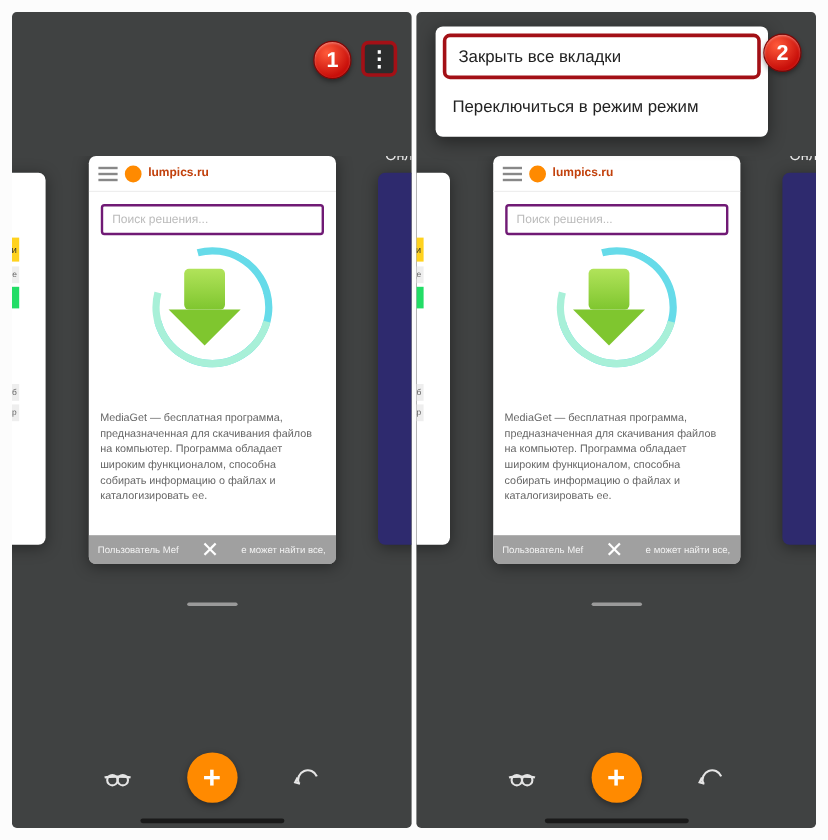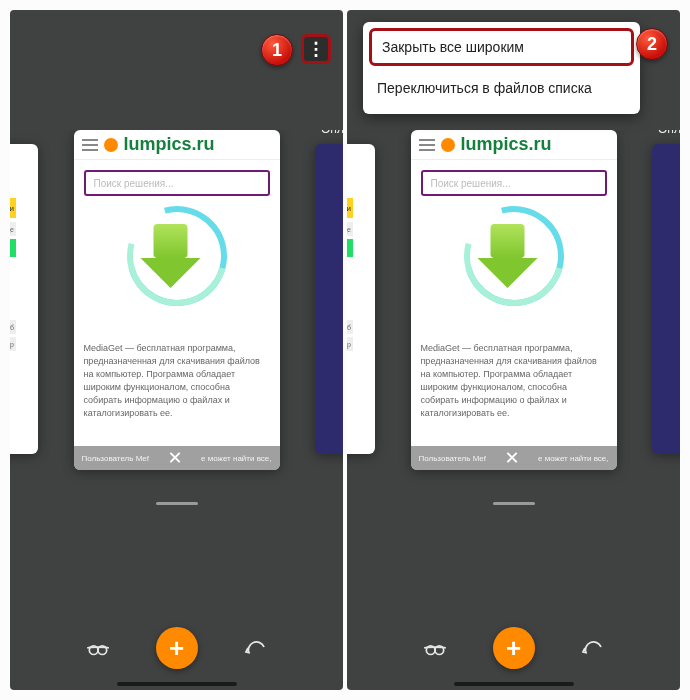--- a/index.html
+++ b/index.html
@@ -141,21 +141,21 @@
     width: 16px;
     height: 12px;
     background:
       linear-gradient(#888,#888) 0 0/100% 2px no-repeat,
       linear-gradient(#888,#888) 0 5px/100% 2px no-repeat,
       linear-gradient(#888,#888) 0 10px/100% 2px no-repeat;
   }
   .logo-dot {
     width: 14px; height: 14px; border-radius: 50%; background: #ff8a00;
   }
-  .brand { color: #15803d; font-size: 18px; font-weight: 600; }
+  .brand { color: #c2410c; font-size: 10px; font-weight: 600; }
   .search {
     margin: 10px 10px 6px;
     height: 26px;
     border: 2px solid #701a75;
     border-radius: 3px;
     font-size: 10px;
     color: #bbb;
     padding: 0 8px;
     display: flex;
     align-items: center;
@@ -343,22 +343,22 @@
 
   <div class="pane">
     <div class="status-bar"></div>
     <div class="topbar">
       <div class="menu-btn">
         <span>⋮</span>
       </div>
     </div>
 
     <div class="popup">
-      <div class="popup-item highlighted">Закрыть все широким</div>
-      <div class="popup-item">Переключиться в файлов списка</div>
+      <div class="popup-item highlighted">Закрыть все вкладки</div>
+      <div class="popup-item">Переключиться в режим режим</div>
     </div>
     <div class="step-badge" style="top:18px; right:12px; z-index:40;">2</div>
 
     <div class="tabs-area">
       <div class="card left">
         <div class="left-strip">
           <div class="ybtn">йти</div>
           <div class="ychip">еще</div>
           <div class="yimg"></div>
           <div style="height:60px"></div>

